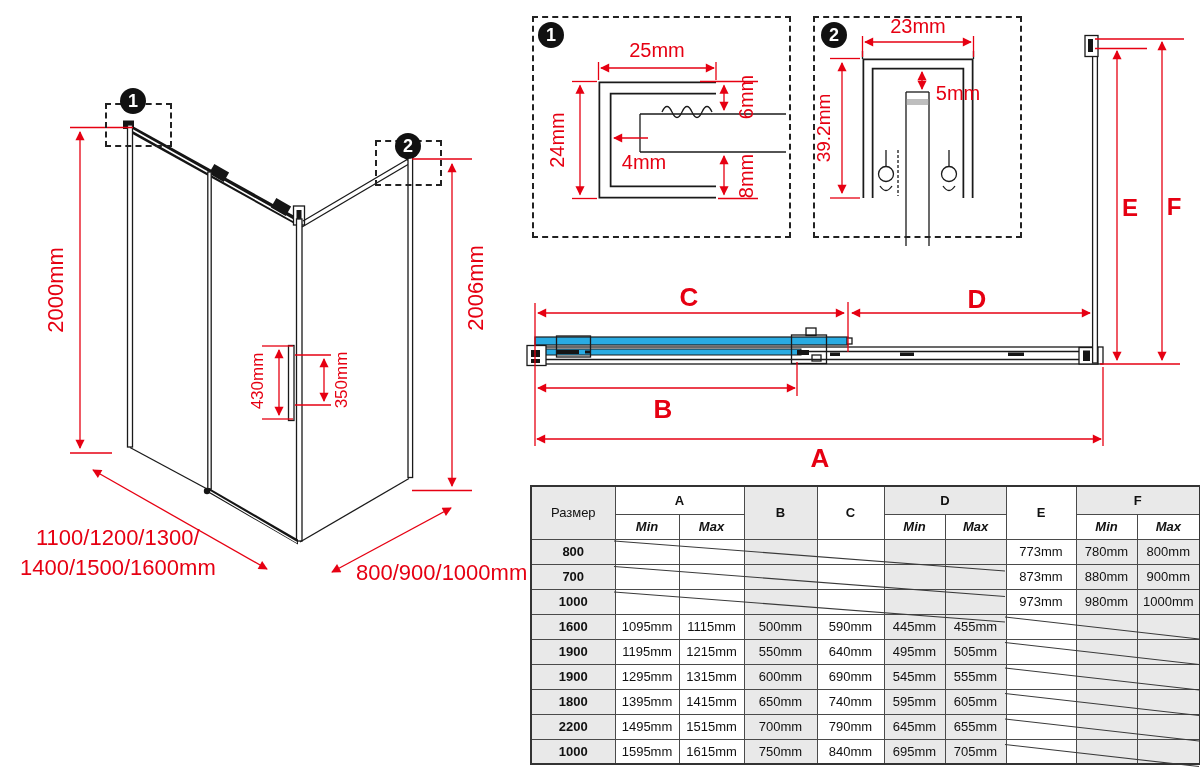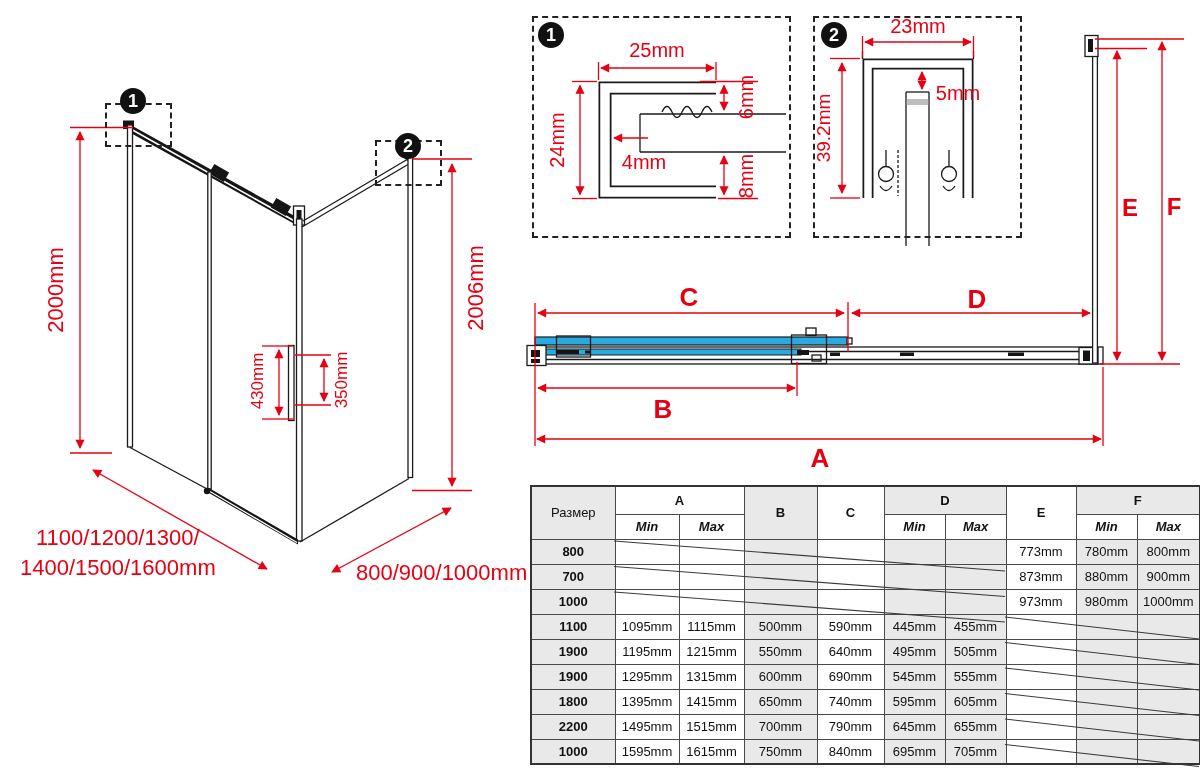--- a/index.html
+++ b/index.html
@@ -99,21 +99,21 @@
       <td class="w"></td>
       <td class="g"></td>
       <td class="w"></td>
       <td class="g"></td>
       <td class="g"></td>
       <td class="w">973mm</td>
       <td class="g">980mm</td>
       <td class="g">1000mm</td>
     </tr>
     <tr class="dr">
-      <td class="g size">1100</td>
+      <td class="g size">1600</td>
       <td class="w">1095mm</td>
       <td class="w">1115mm</td>
       <td class="g">500mm</td>
       <td class="w">590mm</td>
       <td class="g">445mm</td>
       <td class="g">455mm</td>
       <td class="w"></td>
       <td class="g"></td>
       <td class="g"></td>
     </tr>

